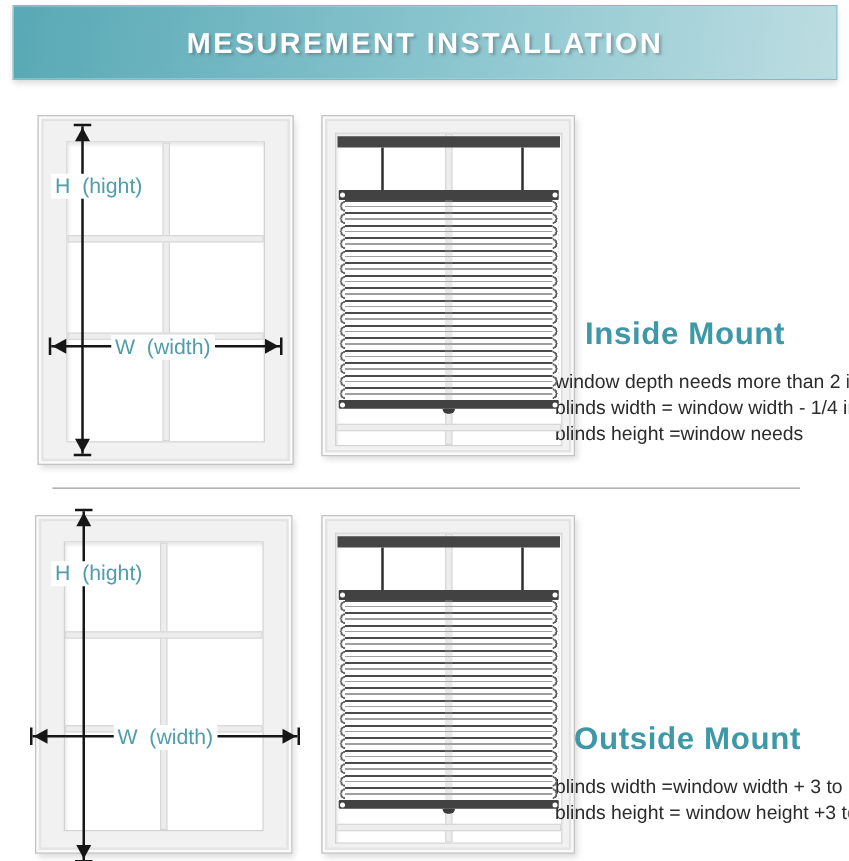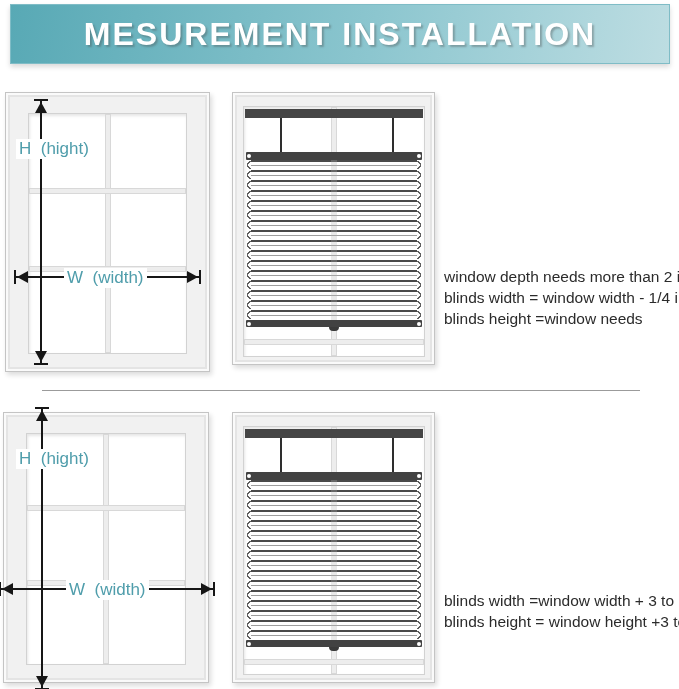--- a/index.html
+++ b/index.html
@@ -8,26 +8,26 @@
   }
   *{box-sizing:border-box; margin:0; padding:0;}
   body{background:#fff; font-family:"Liberation Sans", sans-serif;}
   .canvas{position:relative; width:679px; height:689px; background:#fff; overflow:hidden;}
 
   
   .banner{position:absolute; left:10px; top:4px; width:660px; height:60px;
     background:linear-gradient(100deg, var(--banner-from) 0%, #8cc6cf 55%, var(--banner-to) 100%);
     border:1px solid #7fbcc6; box-shadow:0 3px 5px rgba(0,0,0,0.15);
     display:flex; align-items:center; justify-content:center;}
-  .banner h1{color:#fff; font-size:32px; font-weight:bold; letter-spacing:2px;
+  .banner h1{color:#fff; font-size:23px; font-weight:bold; letter-spacing:2px;
     text-shadow:2px 2px 2px rgba(70,70,70,0.35); white-space:nowrap;}
 
   
   .window{position:absolute; background:#f1f1f1; border:1px solid #c4c4c4;
-    box-shadow:inset 0 0 0 2px #fafafa, inset 0 0 0 4px #e4e4e4, 2px 3px 5px rgba(0,0,0,0.14);}
+    box-shadow:inset 0 0 0 2px #fafafa, inset 0 0 0 4px #e4e4e4, 2px 3px 5px rgba(0,0,0,0.14);margin-left:25px;}
   .glass{position:absolute; background:#fff; border:1px solid #d2d2d2;
     box-shadow:inset 1px 2px 3px rgba(0,0,0,0.10);}
   .measure .glass{left:22px; right:22px; top:20px; bottom:17px;}
   .blinds .glass{left:10px; right:9px; top:13px; bottom:7px;}
   .mull{position:absolute; background:#ededed; border:1px solid #d8d8d8;}
   .mull.v{top:0; bottom:0; width:6px; left:calc(50% - 3px); z-index:1;}
   .mull.h{left:0; right:0; height:6px; z-index:1;}
   .measure .mull.h.h1{top:30.8%;}
   .measure .mull.h.h2{top:63.5%;}
 
@@ -151,20 +151,21 @@
       <div class="scallop right"></div>
       <div class="rail bottom">
         <span class="pin l"></span>
         <span class="pin r"></span>
       </div>
       <div class="handle"></div>
     </div>
   </div>
 
   <div class="panel panel-inside">
+    <div class="mount-title">Inside Mount</div>
     <ul class="notes">
       <li>window depth needs more than 2 inches</li>
       <li>blinds width = window width - 1/4 inch</li>
       <li>blinds height =window needs</li>
     </ul>
   </div>
 
   <div class="divider"></div>
 
   <div class="window measure outside win-measure-outside">
@@ -207,19 +208,20 @@
       <div class="scallop right"></div>
       <div class="rail bottom">
         <span class="pin l"></span>
         <span class="pin r"></span>
       </div>
       <div class="handle"></div>
     </div>
   </div>
 
   <div class="panel panel-outside">
+    <div class="mount-title">Outside Mount</div>
     <ul class="notes">
       <li>blinds width =window width + 3 to 6 inches</li>
       <li>blinds height = window height +3 to 6 inches</li>
     </ul>
   </div>
 
 </div>
 
 </body></html>

